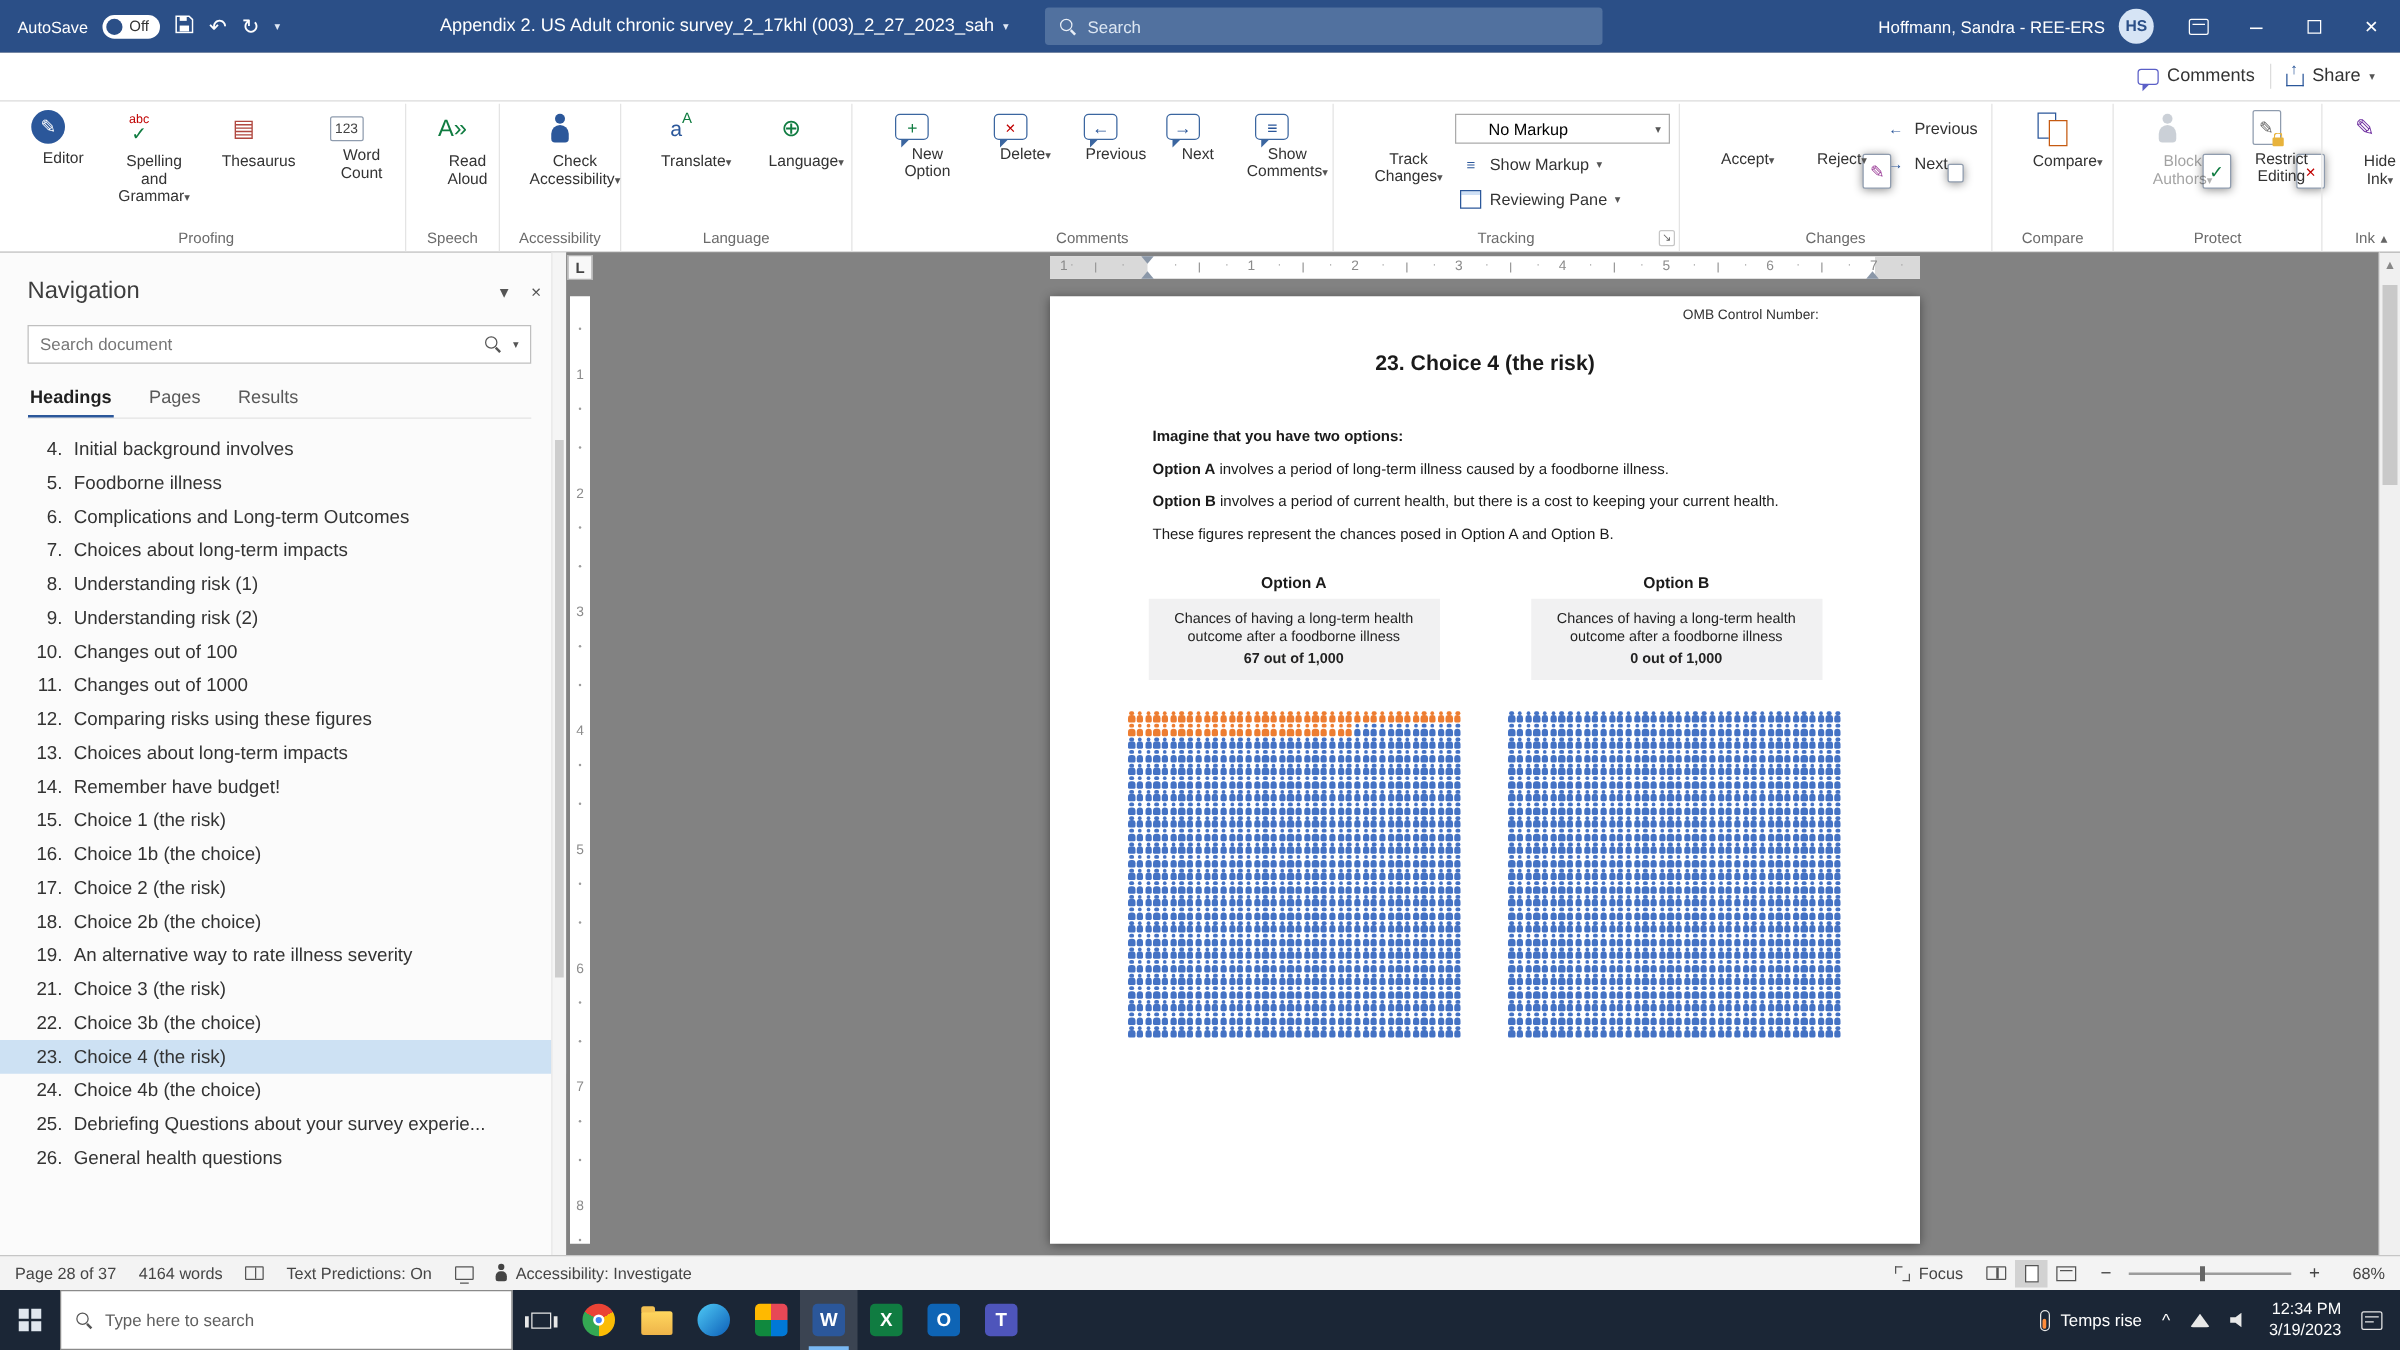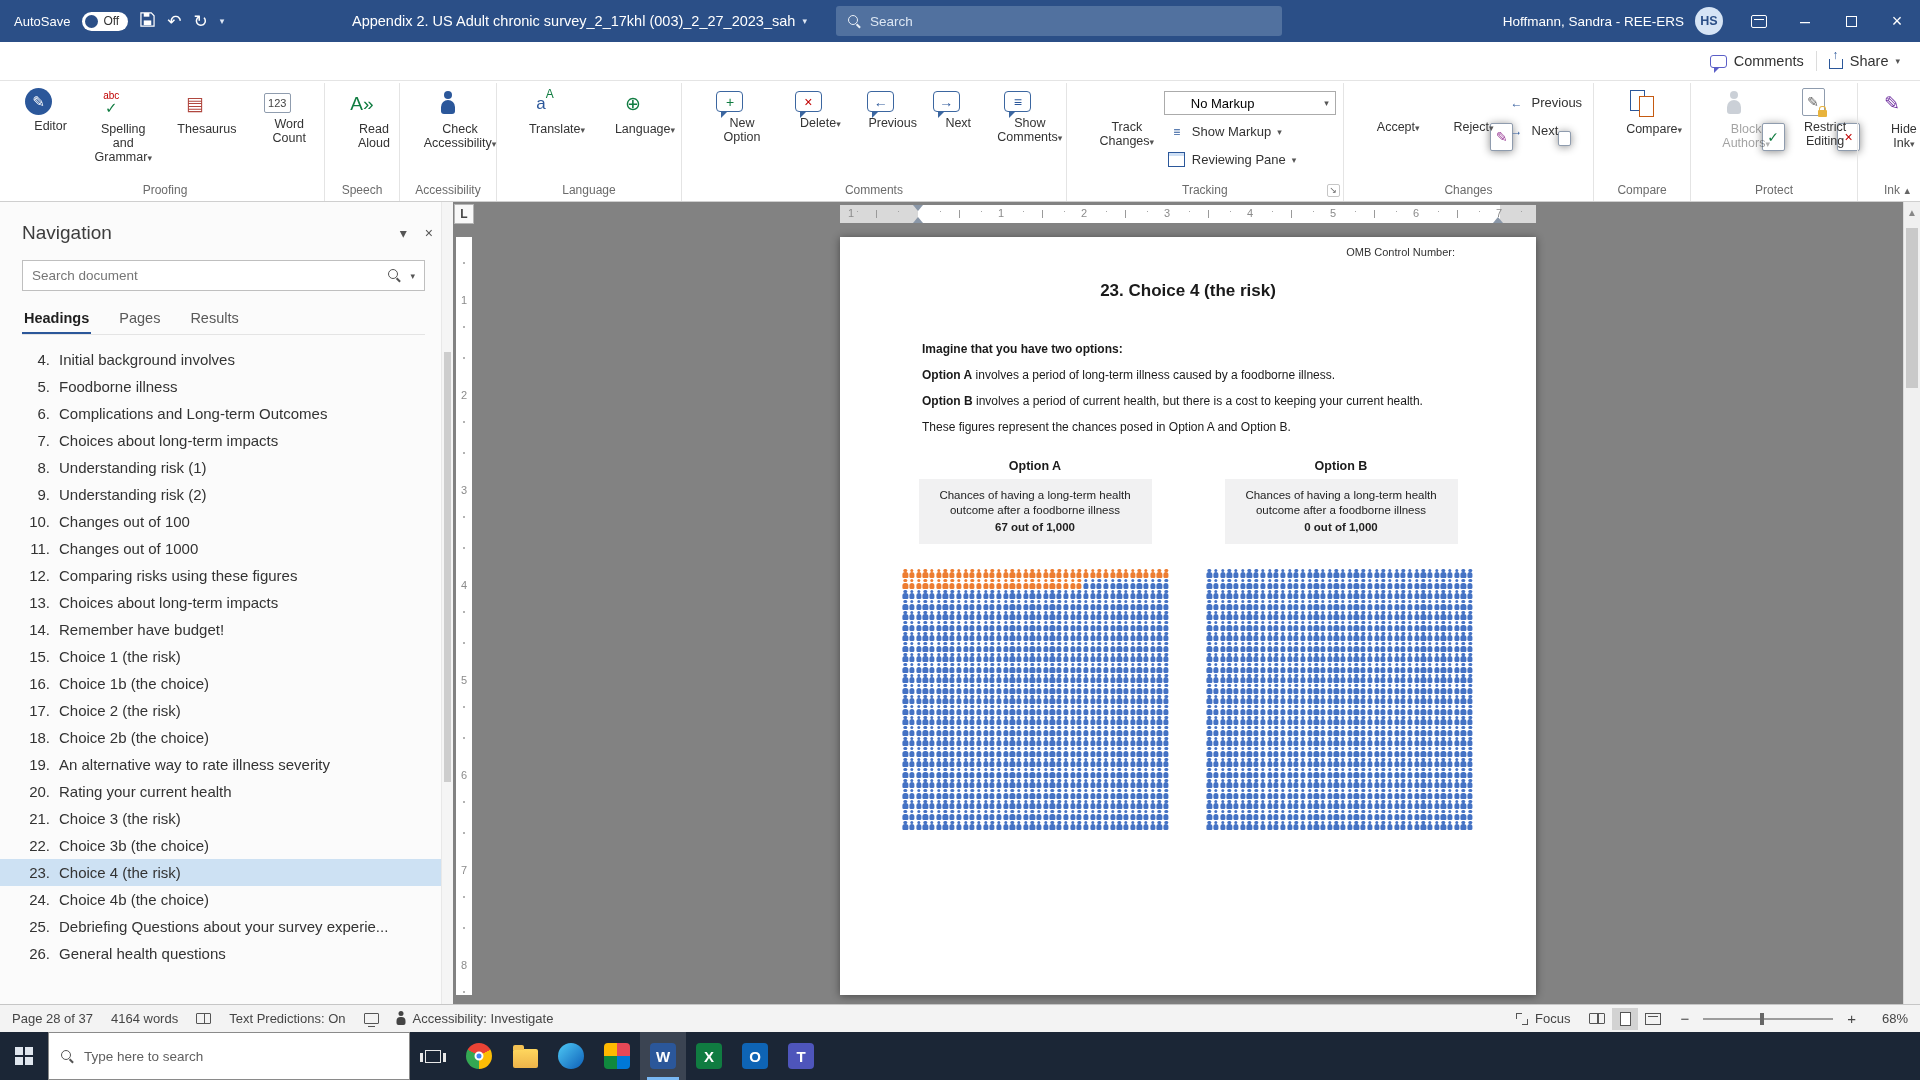--- a/index.html
+++ b/index.html
@@ -535,24 +535,20 @@
         </div>
         <div class="navitem">
           <span class="nnum">18.</span>
           <span class="nlab">Choice 2b (the choice)</span>
         </div>
         <div class="navitem">
           <span class="nnum">19.</span>
           <span class="nlab">An alternative way to rate illness severity</span>
         </div>
         <div class="navitem">
-          <span class="nnum">20.</span>
-          <span class="nlab">Rating your current health</span>
-        </div>
-        <div class="navitem">
           <span class="nnum">21.</span>
           <span class="nlab">Choice 3 (the risk)</span>
         </div>
         <div class="navitem">
           <span class="nnum">22.</span>
           <span class="nlab">Choice 3b (the choice)</span>
         </div>
         <div class="navitem selected">
           <span class="nnum">23.</span>
           <span class="nlab">Choice 4 (the risk)</span>
@@ -2760,13 +2756,27 @@
       <div class="tslot">
         <span class="ai excel">X</span>
       </div>
       <div class="tslot">
         <span class="ai outlook">O</span>
       </div>
       <div class="tslot">
         <span class="ai teams">T</span>
       </div>
     </div>
+  <div class="tray">
+    <div class="weather">
+      <span class="thermo"></span>
+      <span>Temps rise</span>
+    </div>
+    <span class="trayic">^</span>
+    <span class="wifi"></span>
+    <span class="vol"></span>
+    <div class="ttime">
+      <div>12:34 PM</div>
+      <div>3/19/2023</div>
+    </div>
+    <span class="notif"></span>
+  </div>
 </div>
 
 </body></html>

